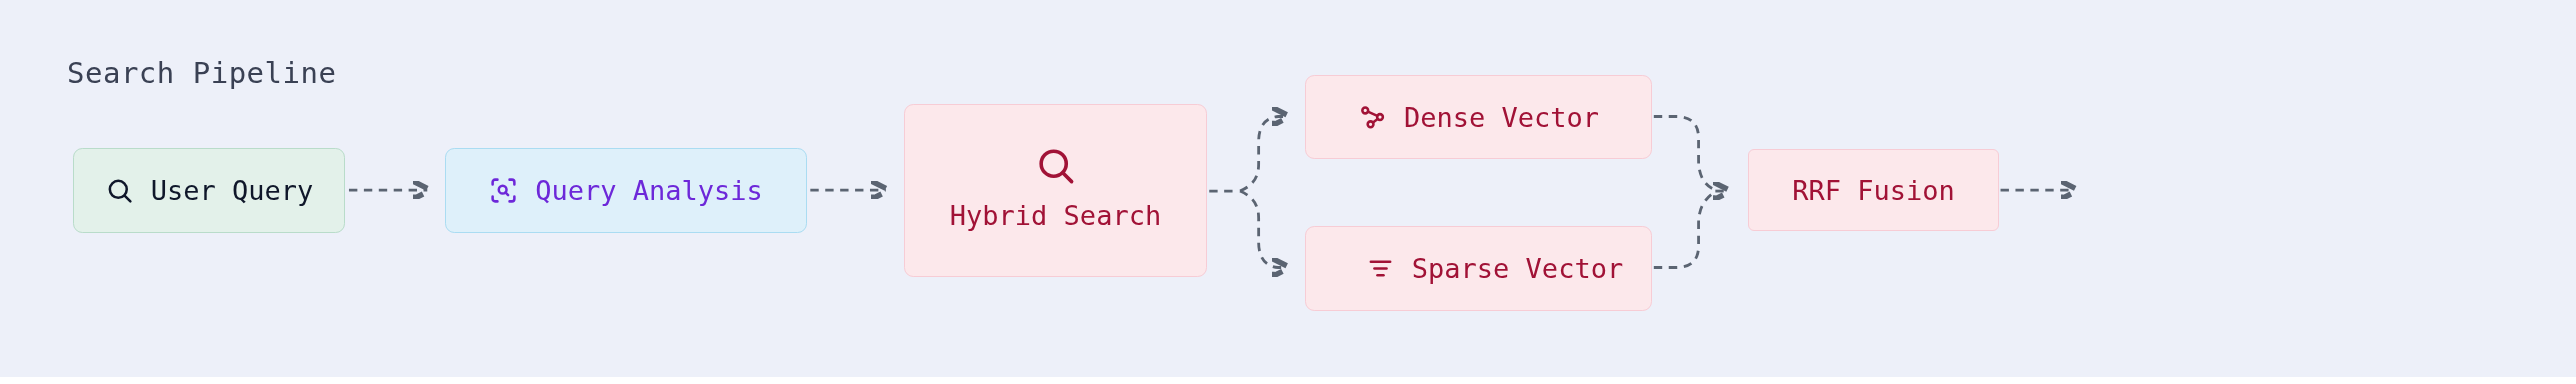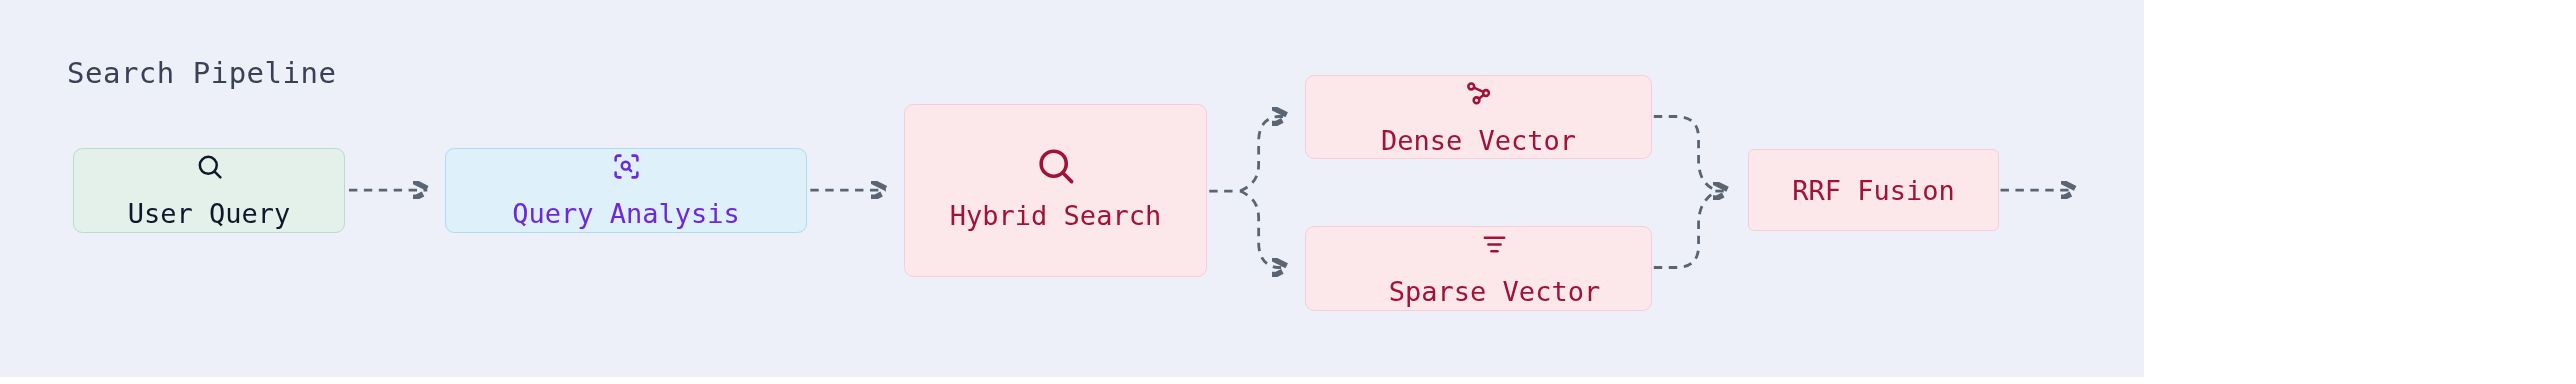--- a/index.html
+++ b/index.html
@@ -2,21 +2,21 @@
 <html style="font-size:15px"><head>
 <meta charset="utf-8">
 <style>
   html, body {
     margin: 0;
     padding: 0;
     background: #ffffff;
   }
   #stage {
     position: relative;
-    width: 2144px;
+    width: 2576px;
     height: 384px;
     background: #edf0f9;
     overflow: hidden;
     font-family: "DejaVu Sans Mono", "Liberation Mono", monospace;
   }
   #bottom-strip {
     position: absolute;
     left: 0; bottom: 0;
     width: 100%; height: 7.5px;
     background: #ffffff;
@@ -34,21 +34,20 @@
     position: absolute;
     box-sizing: border-box;
     display: flex;
     align-items: center;
     justify-content: center;
     gap: 17px;
     border: 1.9px solid;
     border-radius: 9.3px;
     font-size: 27px;
     white-space: nowrap;
-    flex-direction: column;
   }
   .node.green { background: #e3f1ea; border-color: #b9dcca; color: #0f172a; }
   .node.blue  { background: #def0fa; border-color: #aadcf2; color: #6d28d9; }
   .node.pink  { background: #fce8eb; border-color: #f7ccd5; color: #a11236; }
 
   .node .icon { display: inline-flex; flex: 0 0 auto; }
   .node .icon svg { display: block; }
 
   #node-user-query          { left:   73px; top: 148px; width: 272px; height:  85px; }
   #node-query-analysis      { left:  445px; top: 148px; width: 362px; height:  85px; }

